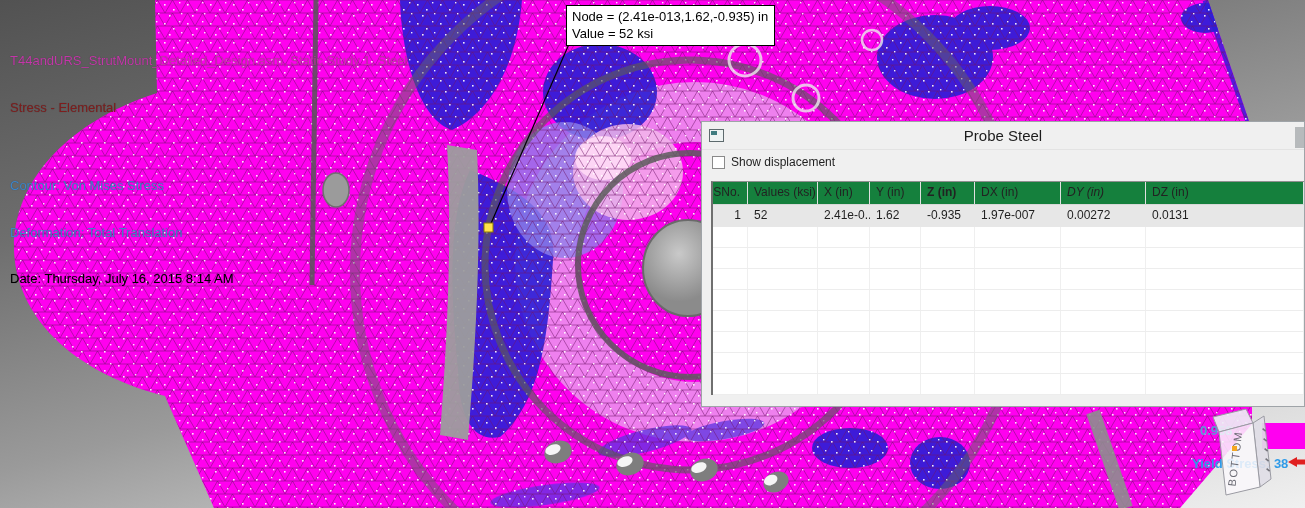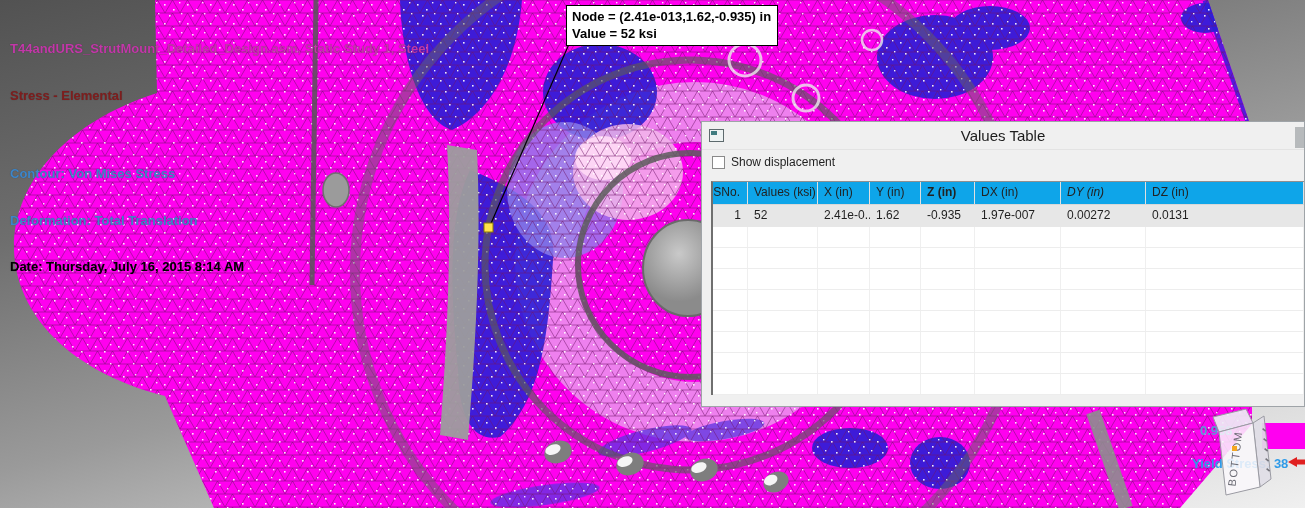--- a/index.html
+++ b/index.html
@@ -2,39 +2,39 @@
 <html><head>
 <meta charset="utf-8">
 <style>
   html,body{margin:0;padding:0;}
   body{width:1305px;height:508px;position:relative;overflow:hidden;
        font-family:"Liberation Sans",sans-serif;
        background:linear-gradient(165deg,#525252 0%,#6e6e6e 28%,#9a9a9a 55%,#cfcfcf 78%,#f0f0f0 100%);}
   
   #mesh-svg{position:absolute;left:0;top:0;}
   
-  .hud{position:absolute;left:10px;top:10px;font-weight:bold;font-size:13px;line-height:15.5px;white-space:pre;}
+  .hud{position:absolute;left:10px;top:22px;font-weight:normal;font-size:13px;line-height:15.5px;white-space:pre;}
   .hud div{text-shadow:0 0 1px rgba(0,0,0,.35);}
   
   .tooltip{position:absolute;left:566px;top:5px;background:#ffffff;border:1px solid #000;
-           padding:2px 6px 3px 5px;font-size:13px;font-weight:bold;color:#000;line-height:17px;white-space:nowrap;}
+           padding:2px 6px 3px 5px;font-size:13px;font-weight:normal;color:#000;line-height:17px;white-space:nowrap;}
   
   .win{position:absolute;left:701px;top:121px;width:604px;height:286px;background:#f0f0f0;
        border:1px solid #9fa4a8;box-sizing:border-box;font-size:12px;color:#1f1f1f;}
   .titlebar{position:relative;height:27px;border-bottom:1px solid #e3e3e3;}
   .titlebar .title{position:absolute;left:0;right:0;top:5px;text-align:center;font-size:15px;color:#1c1c1c;}
   .app-ico{position:absolute;left:7px;top:7px;width:15px;height:13px;border:1px solid #5d6a6d;background:#eef3f3;box-sizing:border-box;}
   .app-ico::after{content:"";position:absolute;left:1px;top:1px;width:6px;height:4px;background:#3e7d80;}
   .win-edge-btn{position:absolute;right:0;top:5px;width:9px;height:21px;background:#b7babc;}
   .chk-row{position:absolute;left:10px;top:33px;display:flex;align-items:center;gap:6px;}
   .chk{width:13px;height:13px;background:#fff;border:1px solid #8a8a8a;box-sizing:border-box;}
   .grid{position:absolute;left:9px;top:59px;right:0;height:214px;background:#ffffff;
         border-top:1px solid #8f8f8f;border-left:2px solid #6f6f6f;box-sizing:border-box;}
   .g-row{display:flex;width:100%;box-sizing:border-box;}
-  .g-head{height:23px;background:#0ea5e9;border-bottom:1px solid #d8d8d8;}
+  .g-head{height:23px;background:#15803d;border-bottom:1px solid #d8d8d8;}
   .g-head .g-cell{border-right:1px solid #e0e0e0;color:#222;}
   .g-data{height:22px;background:#e7e7e7;}
   .g-empty{height:21px;border-bottom:1px solid #ededed;background:#fff;}
   .g-empty .g-cell{border-right:1px solid #efefef;}
   .g-cell{box-sizing:border-box;padding:3px 0 0 6px;white-space:nowrap;overflow:hidden;}
   .g-cell.sno{text-align:right;padding-right:7px;padding-left:0;}
   
   .legend-val{position:absolute;left:1200px;top:423px;color:#5b9bd5;font-weight:bold;font-size:13px;}
   .yield{position:absolute;left:1192px;top:456px;color:#2f9be8;font-weight:bold;font-size:13px;white-space:nowrap;}
   #cube-svg{position:absolute;left:1205px;top:403px;}
@@ -146,21 +146,21 @@
 </div>
 
 <div class="tooltip">
   <div>Node = (2.41e-013,1.62,-0.935) in</div>
   <div>Value = 52 ksi</div>
 </div>
 
 <div class="win">
   <div class="titlebar">
     <span class="app-ico"></span>
-    <div class="title">Values Table</div>
+    <div class="title">Probe Steel</div>
     <span class="win-edge-btn"></span>
   </div>
   <div class="chk-row">
     <span class="chk"></span>
     <span>Show displacement</span>
   </div>
   <div class="grid" id="probe-grid">
       <div class="g-row g-head">
         <div class="g-cell sno" style="width: 35px;">SNo.</div>
         <div class="g-cell" style="width: 70px;">Values (ksi)</div>

